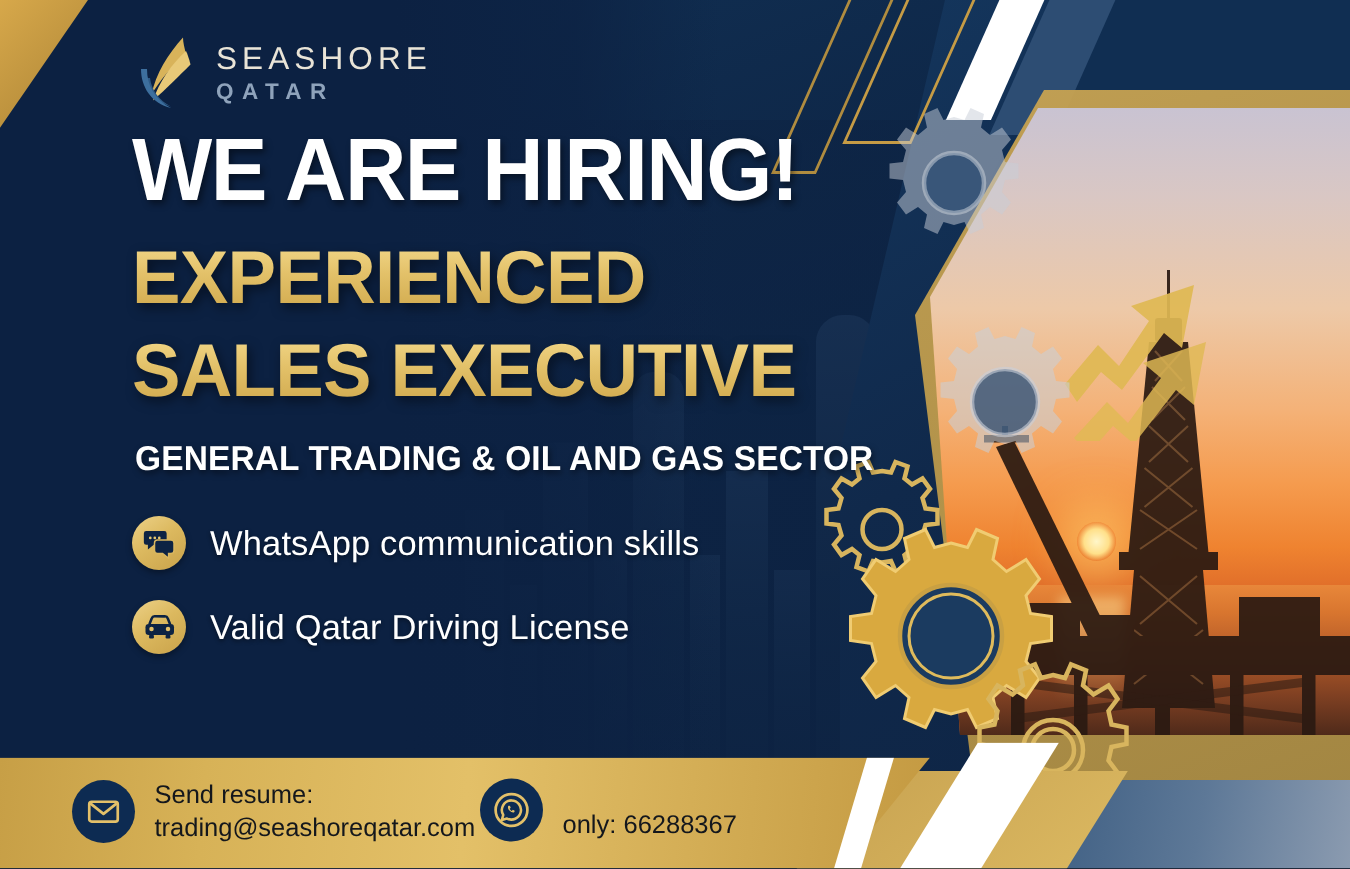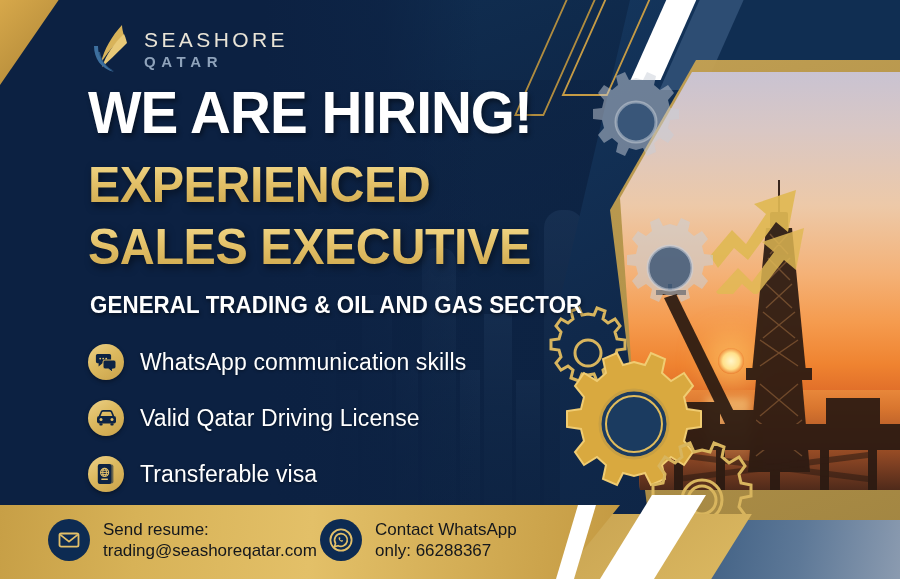--- a/index.html
+++ b/index.html
@@ -406,33 +406,20 @@
             <rect x="2" y="8" width="19" height="7.4" rx="2.2" fill="#0d2343"></rect>
             <circle cx="6" cy="11.4" r="1.5" fill="#e3c069"></circle>
             <circle cx="17" cy="11.4" r="1.5" fill="#e3c069"></circle>
             <rect x="4.4" y="15.2" width="3.2" height="2.4" rx=".8" fill="#0d2343"></rect>
             <rect x="15.4" y="15.2" width="3.2" height="2.4" rx=".8" fill="#0d2343"></rect>
           </svg>
         </span>
         <span class="bullet-text">Valid Qatar Driving License</span>
       </div>
 
-      <div class="bullet">
-        <span class="bullet-icon">
-          <svg width="20" height="22" viewBox="0 0 20 22">
-            <rect x="4.4" y="1.6" width="13" height="19" rx="1.8" fill="#0d2343" opacity=".55"></rect>
-            <rect x="1.8" y="1" width="13.6" height="20" rx="2" fill="#0d2343"></rect>
-            <circle cx="8.6" cy="9.4" r="4" fill="none" stroke="#e3c069" stroke-width="1.2"></circle>
-            <ellipse cx="8.6" cy="9.4" rx="1.9" ry="4" fill="none" stroke="#e3c069" stroke-width="1"></ellipse>
-            <path d="M4.8 9.4 h7.6 M5.5 7.2 h6.2 M5.5 11.6 h6.2" stroke="#e3c069" stroke-width="1"></path>
-            <rect x="5.2" y="15.4" width="6.8" height="1.5" rx=".7" fill="#e3c069"></rect>
-          </svg>
-        </span>
-        <span class="bullet-text">Transferable visa</span>
-      </div>
 
     </div>
   </div>
 
   <div class="footer"></div>
   <div class="footer-white-slash"></div>
 
   <div class="contact contact-1">
     <span class="contact-icon">
       <svg width="24" height="24" viewBox="0 0 24 24">
@@ -448,18 +435,18 @@
 
   <div class="contact contact-2">
     <span class="contact-icon">
       <svg width="26" height="26" viewBox="0 0 26 26">
         <circle cx="13" cy="13" r="10.6" fill="none" stroke="#e3c069" stroke-width="1.8"></circle>
         <path d="M13 6.6 a6.4 6.4 0 0 0 -5.5 9.7 L6.6 19.6 L10 18.7 A6.4 6.4 0 1 0 13 6.6 Z" fill="none" stroke="#e3c069" stroke-width="1.7" stroke-linejoin="round"></path>
         <path d="M10.8 10.4 c-.3 .6 -.2 1.9 .8 3 c1 1.1 2.2 1.4 2.9 1.2 c.4 -.1 .7 -.8 .6 -1.1 l-1.2 -.6 l-.7 .7 c-.5 -.2 -1.2 -.9 -1.4 -1.5 l.7 -.6 l-.5 -1.2 c-.3 -.2 -.9 -.2 -1.2 .1 Z" fill="#e3c069"></path>
       </svg>
     </span>
     <span class="contact-lines">
-      <span class="contact-line">Contact WhatsApp</span><br>
+      <br>
       <span class="contact-line">only: 66288367</span>
     </span>
   </div>
 
 </div>
 
 </body></html>

